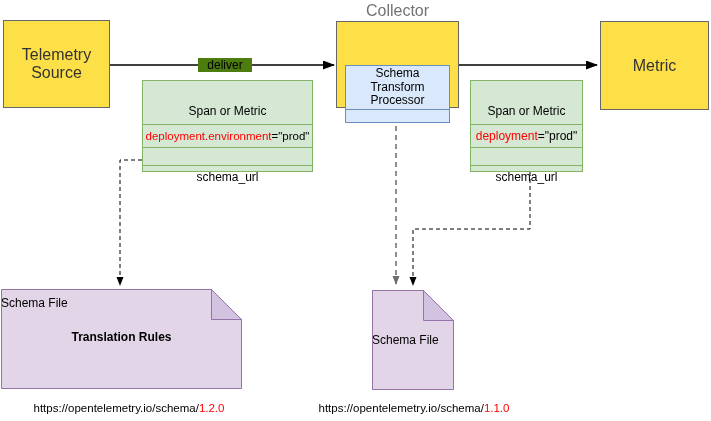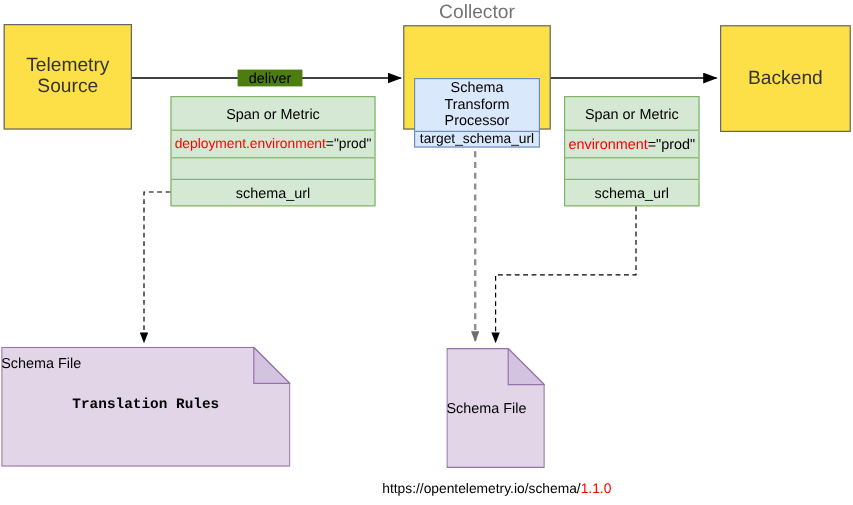--- a/index.html
+++ b/index.html
@@ -32,27 +32,27 @@
   }
   .proc-row{flex:1;display:flex;align-items:center;justify-content:center;font-size:11.5px;white-space:nowrap;}
   .gtable{
     position:absolute;z-index:1;background:#d5e8d4;border:1px solid #82b366;
     box-sizing:border-box;font-size:12px;text-align:center;
   }
   .gtable .trow{
     display:flex;align-items:center;justify-content:center;white-space:nowrap;
     border-top:1px solid #82b366;box-sizing:border-box;
   }
-  .gtable .trow:first-child{border-top:none;}
+  .gtable .trow:first-child{border-top:none;margin-top:16px;}
   .red{color:#ff0000;}
   .doc{position:absolute;z-index:1;}
   .doc svg{position:absolute;left:0;top:0;}
   .doc-title{position:absolute;left:0;width:100%;text-align:left;font-size:12px;z-index:2;}
   .rules{position:absolute;left:0;width:100%;text-align:center;font-size:12px;line-height:14.5px;z-index:2;}
-  .rules .b{font-weight:bold;font-family:Liberation Mono, monospace;}
+  .rules .b{font-weight:bold;}
   .url-label{position:absolute;z-index:2;font-size:11.5px;text-align:center;white-space:nowrap;}
 </style>
 </head>
 <body>
 
 <div id="canvas">
 
   <svg id="edges" width="711" height="421">
     <defs>
       <marker id="ahBig" markerUnits="userSpaceOnUse" markerWidth="14" markerHeight="11" refX="11" refY="4.5" orient="auto">
@@ -75,41 +75,40 @@
   <div class="node" style="left:3px;top:20px;width:107px;height:88px;">
     <span>Telemetry Source</span>
   </div>
 
   <div class="edge-label" style="left:198px;top:58px;width:52px;">deliver</div>
 
   <div class="top-label" style="left:336px;top:4px;width:123px;">Collector</div>
   <div class="node" style="left:336px;top:21px;width:123px;height:87px;"></div>
   <div class="proc">
     <div class="proc-title">Schema Transform Processor</div>
-    <div class="proc-row">target_schema_url</div>
   </div>
 
   <div class="node" style="left:600px;top:21px;width:109px;height:89px;">
-    <span>Backend</span>
+    <span>Metric</span>
   </div>
 
   <div class="gtable" style="left:142px;top:80px;width:171px;height:92px;">
     <div class="trow" style="height:27px;">Span or Metric</div>
     <div class="trow" style="height:23px;font-size:11.5px;">
       <span class="red">deployment.environment</span>
         <span>="prod"</span>
     </div>
     <div class="trow" style="height:18px;"></div>
     <div class="trow" style="height:22px;">schema_url</div>
   </div>
 
   <div class="gtable" style="left:470px;top:80px;width:113px;height:92px;">
     <div class="trow" style="height:27px;">Span or Metric</div>
     <div class="trow" style="height:23px;">
-      <span class="red">environment</span>
+      <span class="red">deployment</span>
         <span>="prod"</span>
     </div>
     <div class="trow" style="height:18px;"></div>
     <div class="trow" style="height:22px;">schema_url</div>
   </div>
 
   <div class="doc" style="left:1px;top:289px;width:241px;height:100px;">
     <svg width="241" height="100">
       <path d="M0.5,0.5 L210.5,0.5 L240.5,30.5 L240.5,99.5 L0.5,99.5 Z" fill="#e1d5e7" stroke="#9673a6" stroke-width="1"></path>
       <path d="M210.5,0.5 L210.5,30.5 L240.5,30.5 Z" fill="#d3c2e0" stroke="#9673a6" stroke-width="1"></path>
@@ -121,16 +120,17 @@
   </div>
 
   <div class="doc" style="left:372px;top:290px;width:82px;height:100px;">
     <svg width="82" height="100">
       <path d="M0.5,0.5 L51.5,0.5 L81.5,30.5 L81.5,99.5 L0.5,99.5 Z" fill="#e1d5e7" stroke="#9673a6" stroke-width="1"></path>
       <path d="M51.5,0.5 L51.5,30.5 L81.5,30.5 Z" fill="#d3c2e0" stroke="#9673a6" stroke-width="1"></path>
     </svg>
     <div class="doc-title" style="top:43px;">Schema File</div>
   </div>
 
+  <div class="url-label" style="left:0px;top:402px;width:258px;"><span>https://opentelemetry.io/schema/</span><span class="red">1.2.0</span></div>
 
   <div class="url-label" style="left:306px;top:402px;width:216px;"><span>https://opentelemetry.io/schema/</span><span class="red">1.1.0</span></div>
 
 </div>
 
 </body></html>

